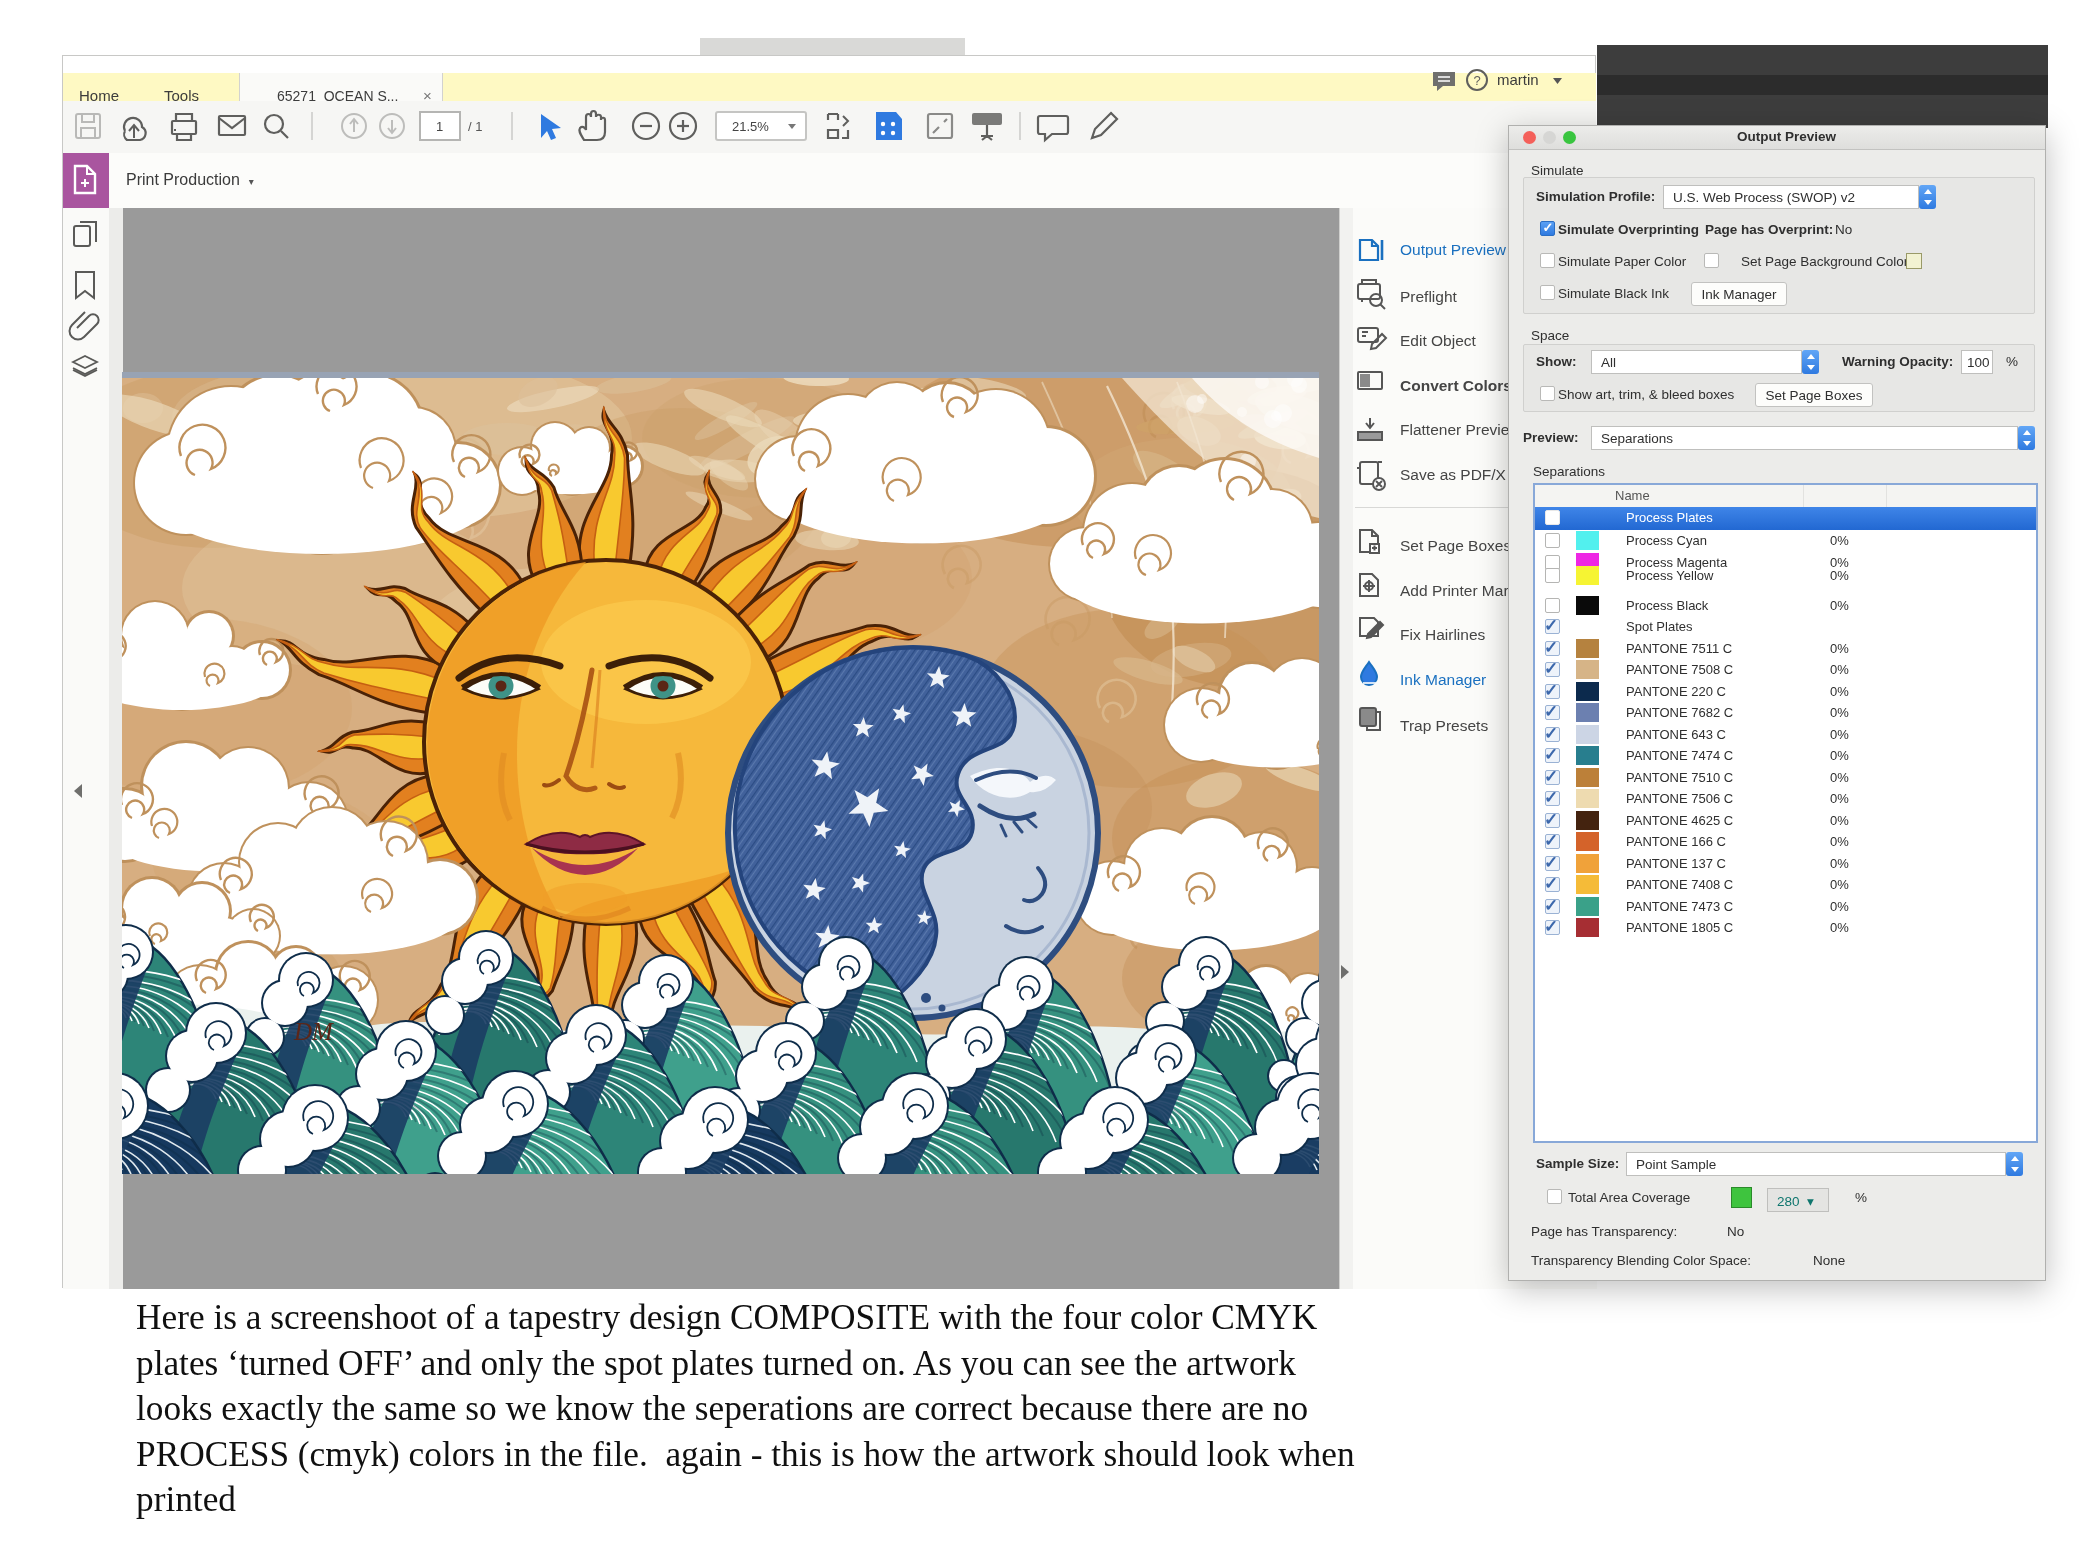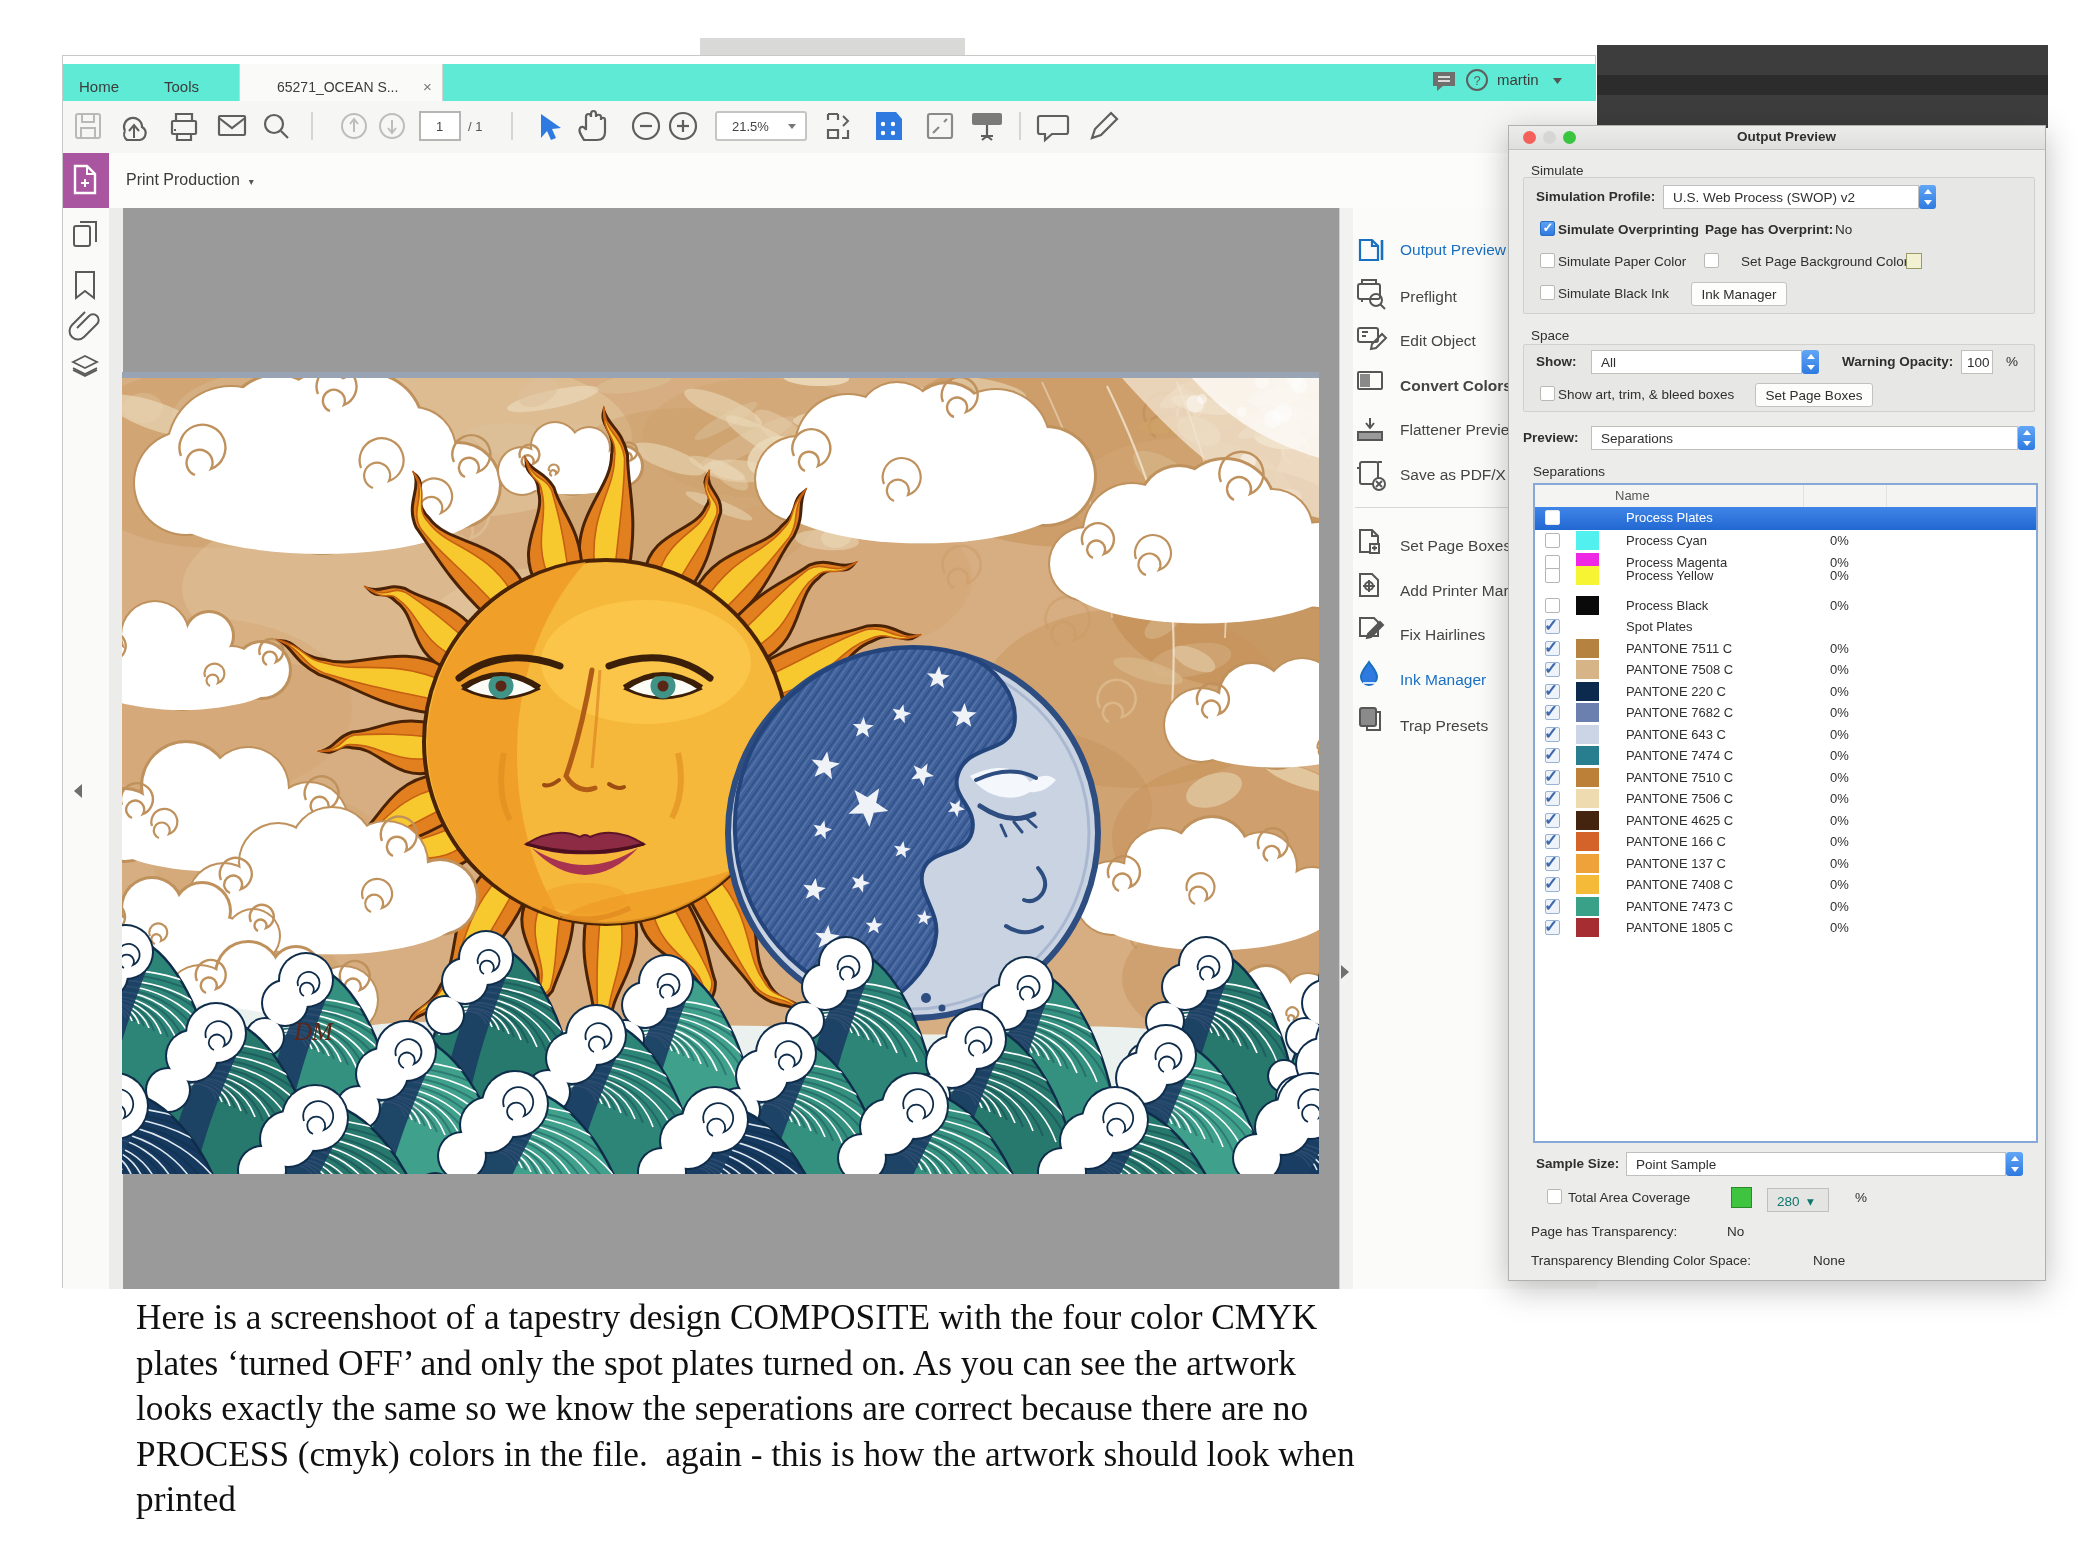--- a/index.html
+++ b/index.html
@@ -1,21 +1,21 @@
 <!DOCTYPE html>
 <html><head>
 <meta charset="utf-8">
 <style>
   html,body{margin:0;padding:0;}
   body{width:2084px;height:1542px;background:#ffffff;position:relative;overflow:hidden;
        font-family:"Liberation Sans",sans-serif;}
   .abs{position:absolute;}
   
   #win{left:62px;top:55px;width:1534px;height:1233px;background:#fff;border:1px solid #c8c8c6;box-sizing:border-box;}
-  #tabbar{left:0;top:8px;width:1533px;height:45px;background:#5eead4;border-bottom:1px solid #cfcfcd;}
+  #tabbar{left:0;top:17px;width:1533px;height:45px;background:#fef9c3;border-bottom:1px solid #cfcfcd;}
   .tabtxt{position:absolute;top:14px;font-size:15px;color:#3c3c3c;}
   #activetab{position:absolute;left:176px;top:0;width:202px;height:45px;background:#fafaf8;border-left:1px solid #d2d2d0;border-right:1px solid #d2d2d0;}
   #toolbar{left:0;top:45px;width:1533px;height:52px;background:#f6f6f4;border-bottom:1px solid #d6d6d4;}
   #ppbar{left:0;top:97px;width:1533px;height:55px;background:#fcfcfa;border-bottom:1px solid #e0e0de;}
   #ppicon{left:0;top:97px;width:46px;height:55px;background:#a9559f;}
   #leftrail{left:0;top:152px;width:46px;height:1081px;background:#fafaf8;}
   #railstrip{left:46px;top:152px;width:14px;height:1081px;background:#ececea;}
   #canvas{left:60px;top:152px;width:1216px;height:1081px;background:#9a9a9a;}
   #rpanel{left:1290px;top:152px;width:244px;height:1081px;background:#fbfbf9;}
   #rdivider{left:1276px;top:152px;width:14px;height:1081px;background:#f2f2f0;border-left:1px solid #d0d0ce;border-right:1px solid #e4e4e2;}

